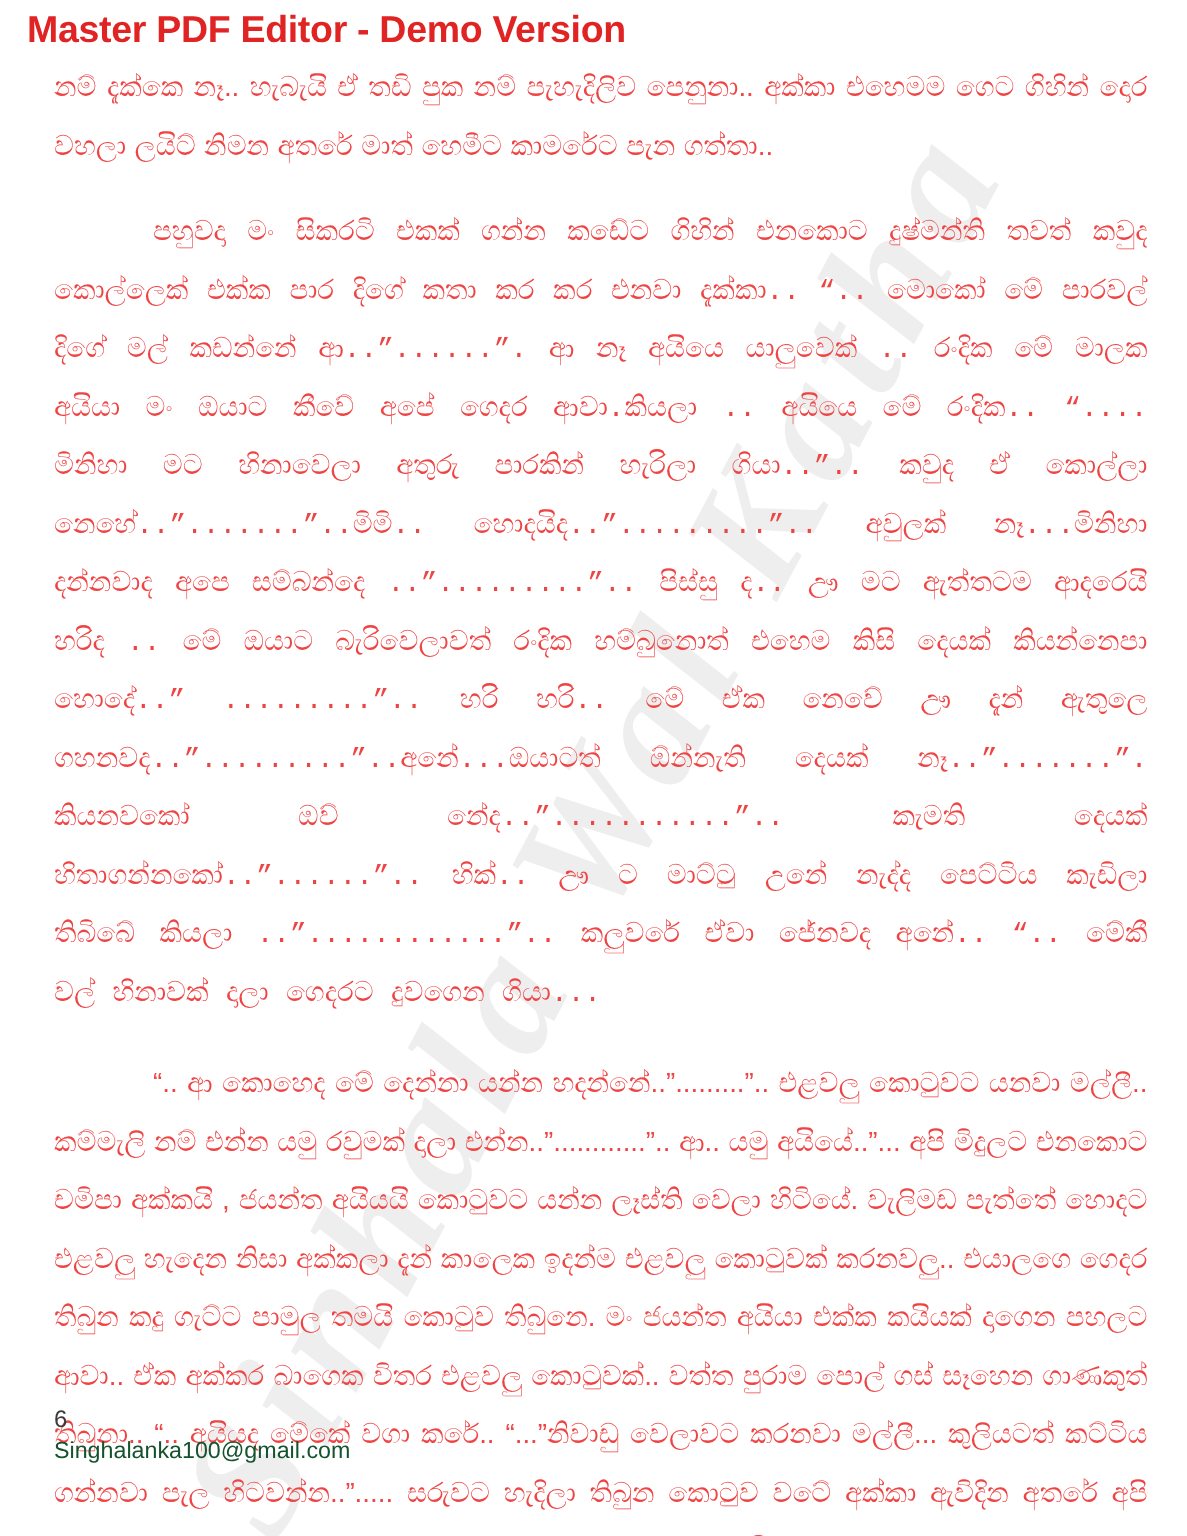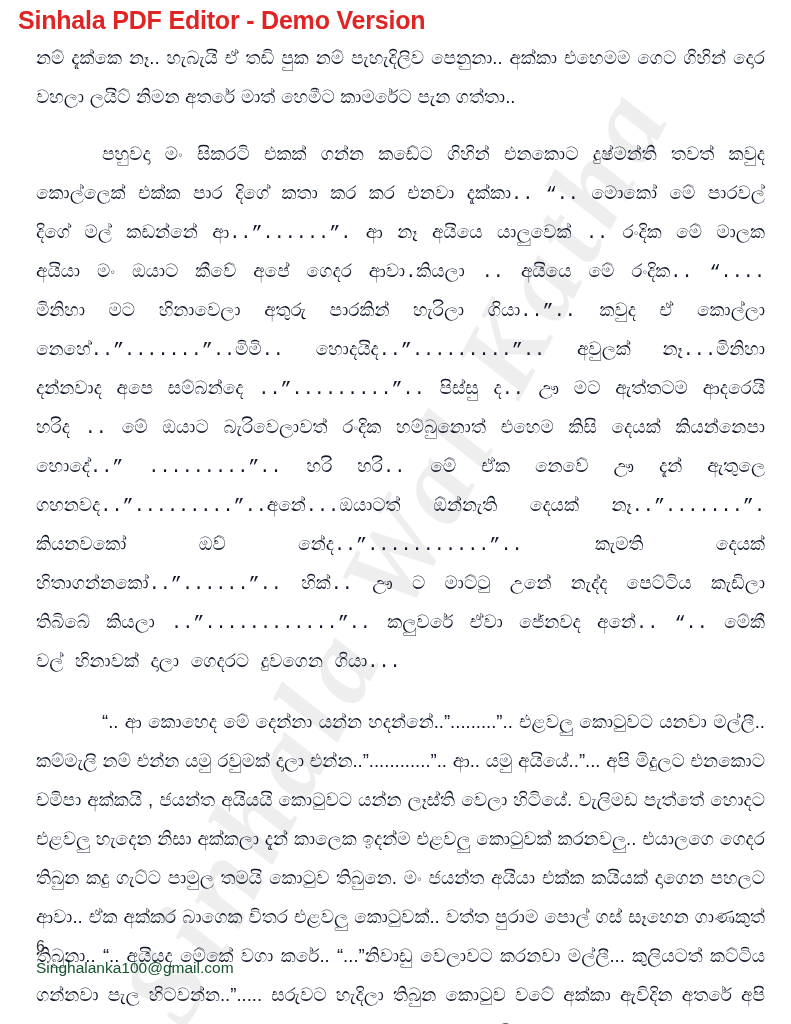--- a/index.html
+++ b/index.html
@@ -63,21 +63,21 @@
     padding: 38px 26px 0 36px;
     box-sizing: border-box;
     z-index: 4;
   }
 
   .para {
     margin: 0 0 18px 0;
     font-family: "Liberation Sans", "DejaVu Sans", sans-serif;
     font-size: 18.5px;
     line-height: 39px;
-    color: #0f172a;
+    color: #ef4444;
     text-align: justify;
     text-justify: inter-word;
     word-spacing: 0.5px;
   }
 
   .para.indent {
     text-indent: 66px;
   }
 
   .para:first-child {
@@ -106,21 +106,21 @@
     line-height: 21px;
   }
 </style>
 </head>
 <body>
 
 <div class="page">
 
   <div class="diagonal-watermark">Sinhala Wal Katha</div>
 
-  <div class="demo-banner">Sinhala PDF Editor - Demo Version</div>
+  <div class="demo-banner">Master PDF Editor - Demo Version</div>
 
   <div class="content">
     <p class="para">නම් දැක්කෙ නෑ.. හැබැයි ඒ තඩි පුක නම් පැහැදිලිව පෙනුනා.. අක්කා එහෙමම ගෙට ගිහින් දොර වහලා ලයිට් නිමන අතරේ මාත් හෙමීට කාමරේට පැන ගත්තා..</p>
 
     <p class="para indent para-2">පහුවදා මං සිකරටි එකක් ගන්න කඩේට ගිහින් එනකොට දුෂ්මන්ති තවත් කවුද කොල්ලෙක් එක්ක පාර දිගේ කතා කර කර එනවා දැක්කා.. “.. මොකෝ මේ පාරවල් දිගේ මල් කඩන්නේ ආ..”......”. ආ නෑ අයියෙ යාලුවෙක් .. රංදික මේ මාලක අයියා මං ඔයාට කීවේ අපේ ගෙදර ආවා.කියලා .. අයියෙ මේ රංදික.. “.... මිනිහා මට හිනාවෙලා අතුරු පාරකින් හැරිලා ගියා..”.. කවුද ඒ කොල්ලා නෙහේ..”.......”..මිමි.. හොදයිද..”.........”.. අවුලක් නෑ...මිනිහා දන්නවාද අපෙ සම්බන්දෙ ..”.........”.. පිස්සු ද.. ඌ මට ඇත්තටම ආදරෙයි හරිද .. මේ ඔයාට බැරිවෙලාවත් රංදික හම්බුනොත් එහෙම කිසි දෙයක් කියන්නෙපා හොදේ..” .........”.. හරි හරි.. මේ ඒක නෙවේ ඌ දැන් ඇතුලෙ ගහනවද..”.........”..අනේ...ඔයාටත් ඕන්නැති දෙයක් නෑ..”.......”. කියනවකෝ ඔව් නේද..”...........”.. කැමති දෙයක් හිතාගන්නකෝ..”......”.. හික්.. ඌ ට මාට්ටු උනේ නැද්ද පෙට්ටිය කැඩිලා තිබිබේ කියලා ..”............”.. කලුවරේ ඒවා ජේනවද අනේ.. “.. මේකී වල් හිනාවක් දාලා ගෙදරට දුවගෙන ගියා...</p>
 
     <p class="para indent">“.. ආ කොහෙද මේ දෙන්නා යන්න හදන්නේ..”.........”.. එළවලු කොටුවට යනවා මල්ලී.. කම්මැලි නම් එන්න යමු රවුමක් දාලා එන්න..”............”.. ආ.. යමු අයියේ..”... අපි මිදුලට එනකොට චමිපා අක්කයි , ජයන්ත අයියයි කොටුවට යන්න ලෑස්ති වෙලා හිටියේ. වැලිමඩ පැත්තේ හොදට එළවලු හැදෙන නිසා අක්කලා දැන් කාලෙක ඉදන්ම එළවලු කොටුවක් කරනවලු.. එයාලගෙ ගෙදර තිබුන කදු ගැට්ට පාමුල තමයි කොටුව තිබුනෙ. මං ජයන්ත අයියා එක්ක කයියක් දාගෙන පහලට ආවා.. ඒක අක්කර බාගෙක විතර එළවලු කොටුවක්.. වත්ත පුරාම පොල් ගස් සෑහෙන ගාණකුත් තිබුනා.. “.. අයියද මේකේ වගා කරේ.. “...”නිවාඩු වෙලාවට කරනවා මල්ලී... කුලියටත් කට්ටිය ගන්නවා පැල හිටවන්න..”..... සරුවට හැදිලා තිබුන කොටුව වටේ අක්කා ඇවිදින අතරේ අපි දෙන්නා පැත්තකට ඇවිත් සිකරටි එකක් ගැහුවා.. කොහොමහරි පැයක් හමාරක් මමත් දෙන්නාගෙ වැඩ වලට උදවි කලා..”.. 5යි වෙලාව චමිපා.. වැඩට යන්න ඕන..”......”. ඔක්කොම ලෑස්ති කරලා තියන්නේ ගෙදර .. ඔයා නාලා යන්න.. මං හෙමීට එන්නම්..”........”.. අක්කේ.. මං ඉන්නද උදවිවට..”.........”. ඕන නෑ මල්ලී...ඔයත් මහන්සි</p>
   </div>
 
   <div class="footer">

